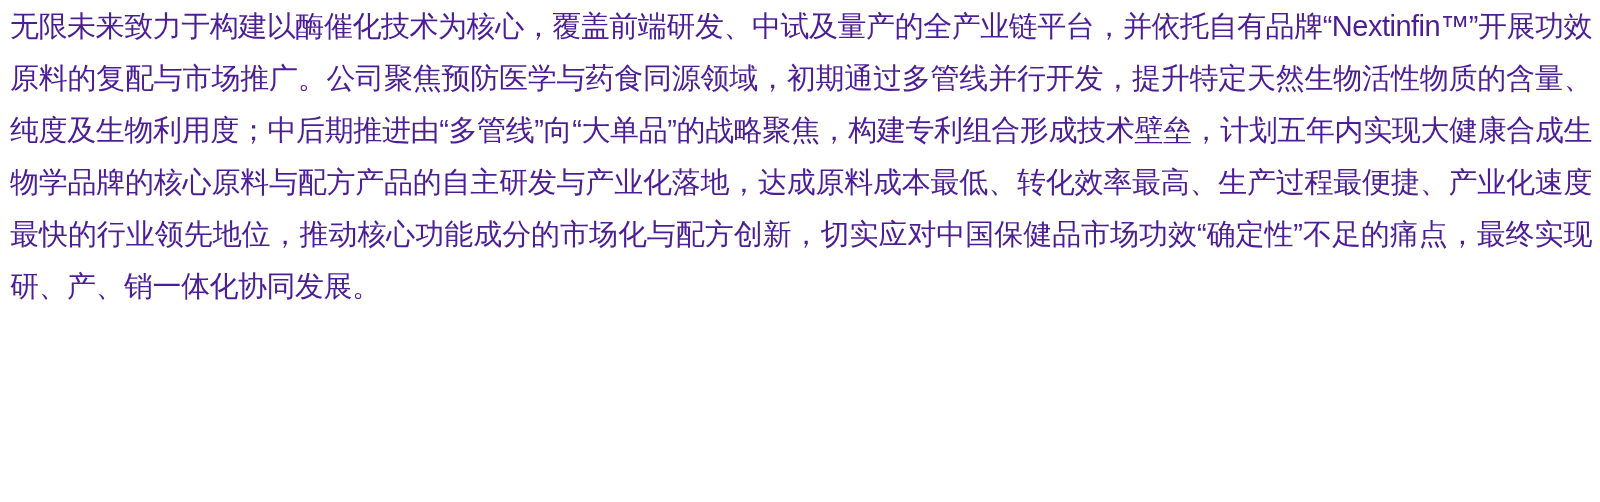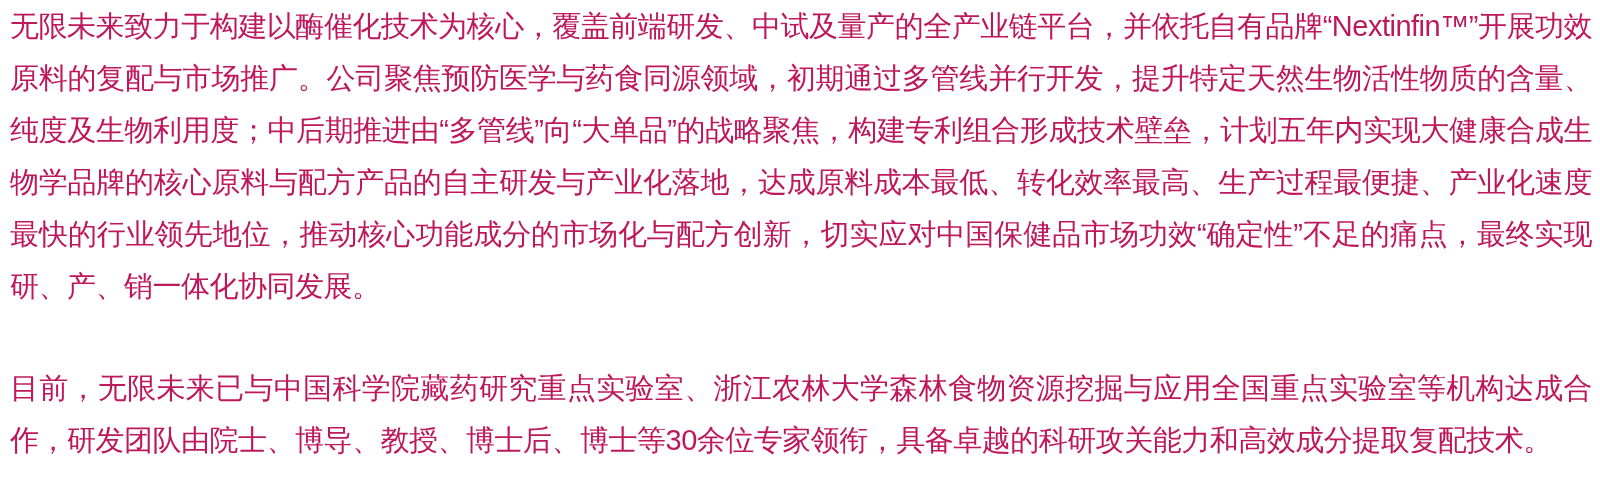--- a/index.html
+++ b/index.html
@@ -15,31 +15,30 @@
     overflow: hidden;
   }
   .text-block {
     box-sizing: border-box;
     padding: 0 8px 0 10px;
     font-family: "Liberation Sans", "DejaVu Sans", sans-serif;
     font-weight: 300;
     font-size: 29px;
     line-height: 52px;
     letter-spacing: -0.5px;
-    color: #be185d;
+    color: #4c1d95;
     text-align: justify;
   }
   .text-block p {
     margin: 0;
   }
   .text-block p + p {
     margin-top: 50px;
   }
 </style>
 </head>
 <body>
 
 <div class="page">
   <div class="text-block">
     <p>无限未来致力于构建以酶催化技术为核心，覆盖前端研发、中试及量产的全产业链平台，并依托自有品牌“Nextinfin™”开展功效原料的复配与市场推广。公司聚焦预防医学与药食同源领域，初期通过多管线并行开发，提升特定天然生物活性物质的含量、纯度及生物利用度；中后期推进由“多管线”向“大单品”的战略聚焦，构建专利组合形成技术壁垒，计划五年内实现大健康合成生物学品牌的核心原料与配方产品的自主研发与产业化落地，达成原料成本最低、转化效率最高、生产过程最便捷、产业化速度最快的行业领先地位，推动核心功能成分的市场化与配方创新，切实应对中国保健品市场功效“确定性”不足的痛点，最终实现研、产、销一体化协同发展。</p>
-    <p>目前，无限未来已与中国科学院藏药研究重点实验室、浙江农林大学森林食物资源挖掘与应用全国重点实验室等机构达成合作，研发团队由院士、博导、教授、博士后、博士等30余位专家领衔，具备卓越的科研攻关能力和高效成分提取复配技术。</p>
   </div>
 </div>
 
 </body></html>

